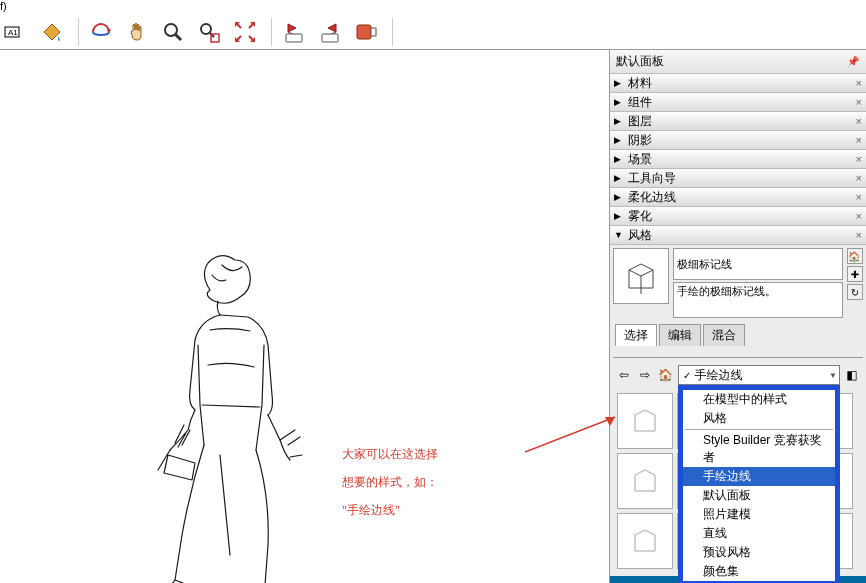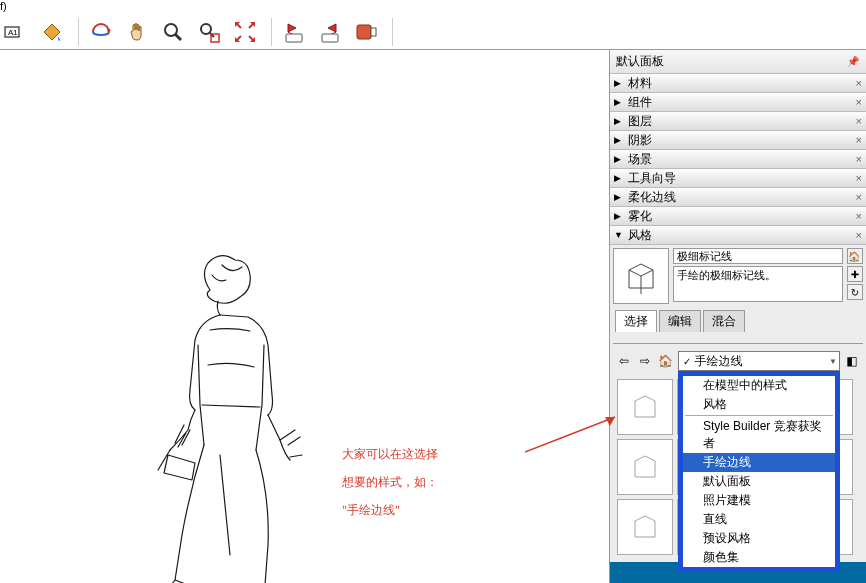--- a/index.html
+++ b/index.html
@@ -19,21 +19,21 @@
 .pin { font-size: 10px; }
 
 .accordion { background: linear-gradient(#fdfdfd,#dcdcdc); border-bottom: 1px solid #bbb; padding: 1px 4px; display: flex; align-items: center; gap: 4px; font-size: 12px; cursor: pointer; height: 19px; }
 .accordion .arrow { font-size: 9px; width: 10px; }
 .accordion .x { margin-left: auto; font-size: 11px; color: #666; }
 
 .style-panel { background: #ececec; padding: 3px; font-size: 11px; }
 .style-head { display: flex; gap: 4px; }
 .style-thumb { width: 56px; height: 56px; background: #fff; border: 1px solid #999; display: flex; align-items: center; justify-content: center; }
 .style-info { flex: 1; display: flex; flex-direction: column; gap: 2px; }
-.style-info input { border: 1px solid #999; font-size: 11px; padding: 1px 3px; height: 16px; }
+.style-info input { border: 1px solid #999; font-size: 11px; padding: 1px 3px; height: 32px; }
 .style-info textarea { border: 1px solid #999; font-size: 11px; padding: 1px 3px; height: 36px; resize: none; font-family: inherit; }
 .style-btns { display: flex; flex-direction: column; gap: 2px; }
 .style-btns span { width: 16px; height: 16px; border: 1px solid #999; background: #f0f0f0; display: flex; align-items: center; justify-content: center; font-size: 10px; cursor: pointer; }
 
 .tabs { display: flex; gap: 2px; margin: 6px 2px 11px; font-size: 12px; }
 .tab { padding: 2px 8px; background: #ddd; border: 1px solid #999; border-bottom: none; cursor: pointer; }
 .tab.active { background: #fff; }
 
 .browser-nav { display: flex; align-items: center; gap: 3px; margin: 4px 2px; }
 .nav-btn { width: 18px; height: 18px; display: flex; align-items: center; justify-content: center; cursor: pointer; font-size: 12px; }

